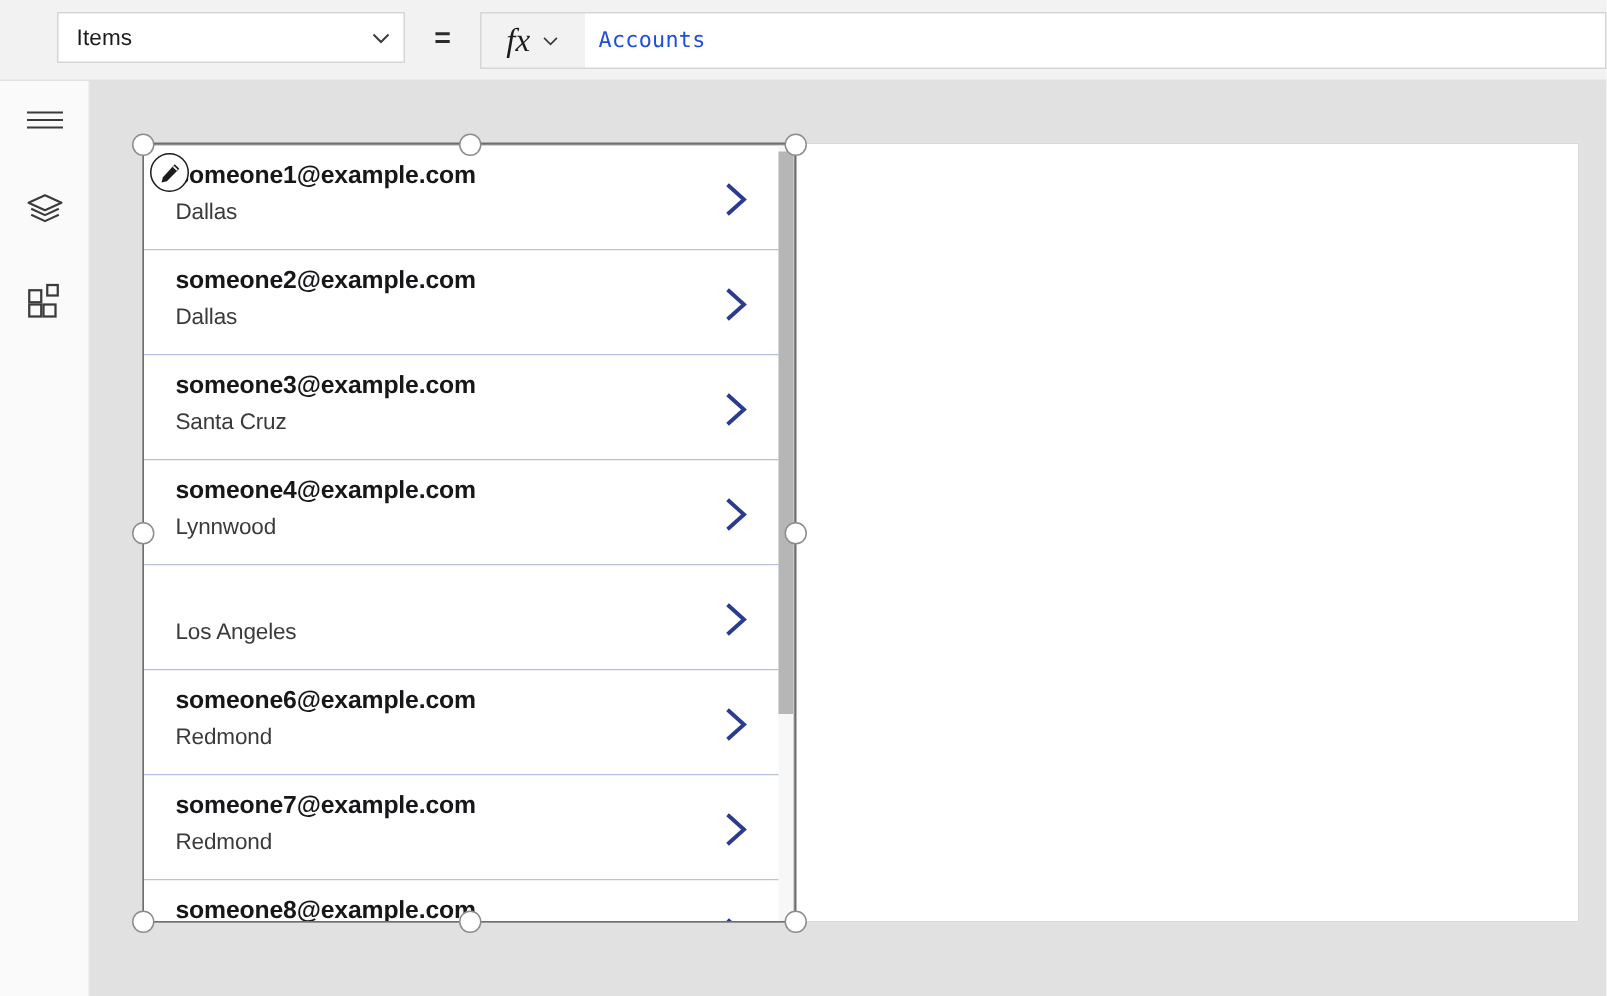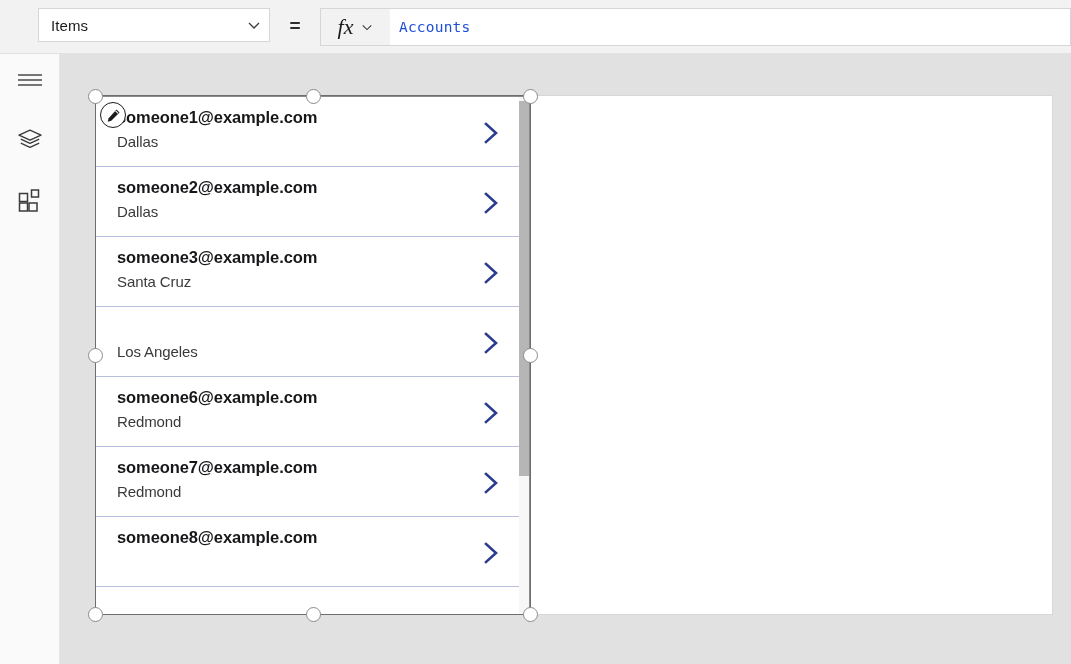--- a/index.html
+++ b/index.html
@@ -323,20 +323,27 @@
           </svg></div>
       </div>
       <div class="gallery-item" style="border-bottom-color: rgb(185, 192, 222); padding-left: 28px;">
         <div class="gi-title">someone3@example.com</div>
         <div class="gi-sub">Santa Cruz</div>
         <div class="gi-chevron" style="color: rgb(43, 60, 143);"><svg width="24" height="28" viewBox="0 0 24 28" aria-hidden="true">
             <path d="M7 5 L17 14 L7 23" fill="none" stroke="currentColor" stroke-width="2.6" stroke-linecap="square" stroke-linejoin="miter"></path>
           </svg></div>
       </div>
       <div class="gallery-item" style="border-bottom-color: rgb(185, 192, 222);">
+        <div class="gi-title">someone4@example.com</div>
+        <div class="gi-sub">Lynnwood</div>
+        <div class="gi-chevron" style="color: rgb(43, 60, 143);"><svg width="24" height="28" viewBox="0 0 24 28" aria-hidden="true">
+            <path d="M7 5 L17 14 L7 23" fill="none" stroke="currentColor" stroke-width="2.6" stroke-linecap="square" stroke-linejoin="miter"></path>
+          </svg></div>
+      </div>
+      <div class="gallery-item" style="border-bottom-color: rgb(185, 192, 222);">
         <div class="gi-sub">Los Angeles</div>
         <div class="gi-chevron" style="color: rgb(43, 60, 143);"><svg width="24" height="28" viewBox="0 0 24 28" aria-hidden="true">
             <path d="M7 5 L17 14 L7 23" fill="none" stroke="currentColor" stroke-width="2.6" stroke-linecap="square" stroke-linejoin="miter"></path>
           </svg></div>
       </div>
       <div class="gallery-item" style="border-bottom-color: rgb(185, 192, 222);">
         <div class="gi-title">someone6@example.com</div>
         <div class="gi-sub">Redmond</div>
         <div class="gi-chevron" style="color: rgb(43, 60, 143);"><svg width="24" height="28" viewBox="0 0 24 28" aria-hidden="true">
             <path d="M7 5 L17 14 L7 23" fill="none" stroke="currentColor" stroke-width="2.6" stroke-linecap="square" stroke-linejoin="miter"></path>

